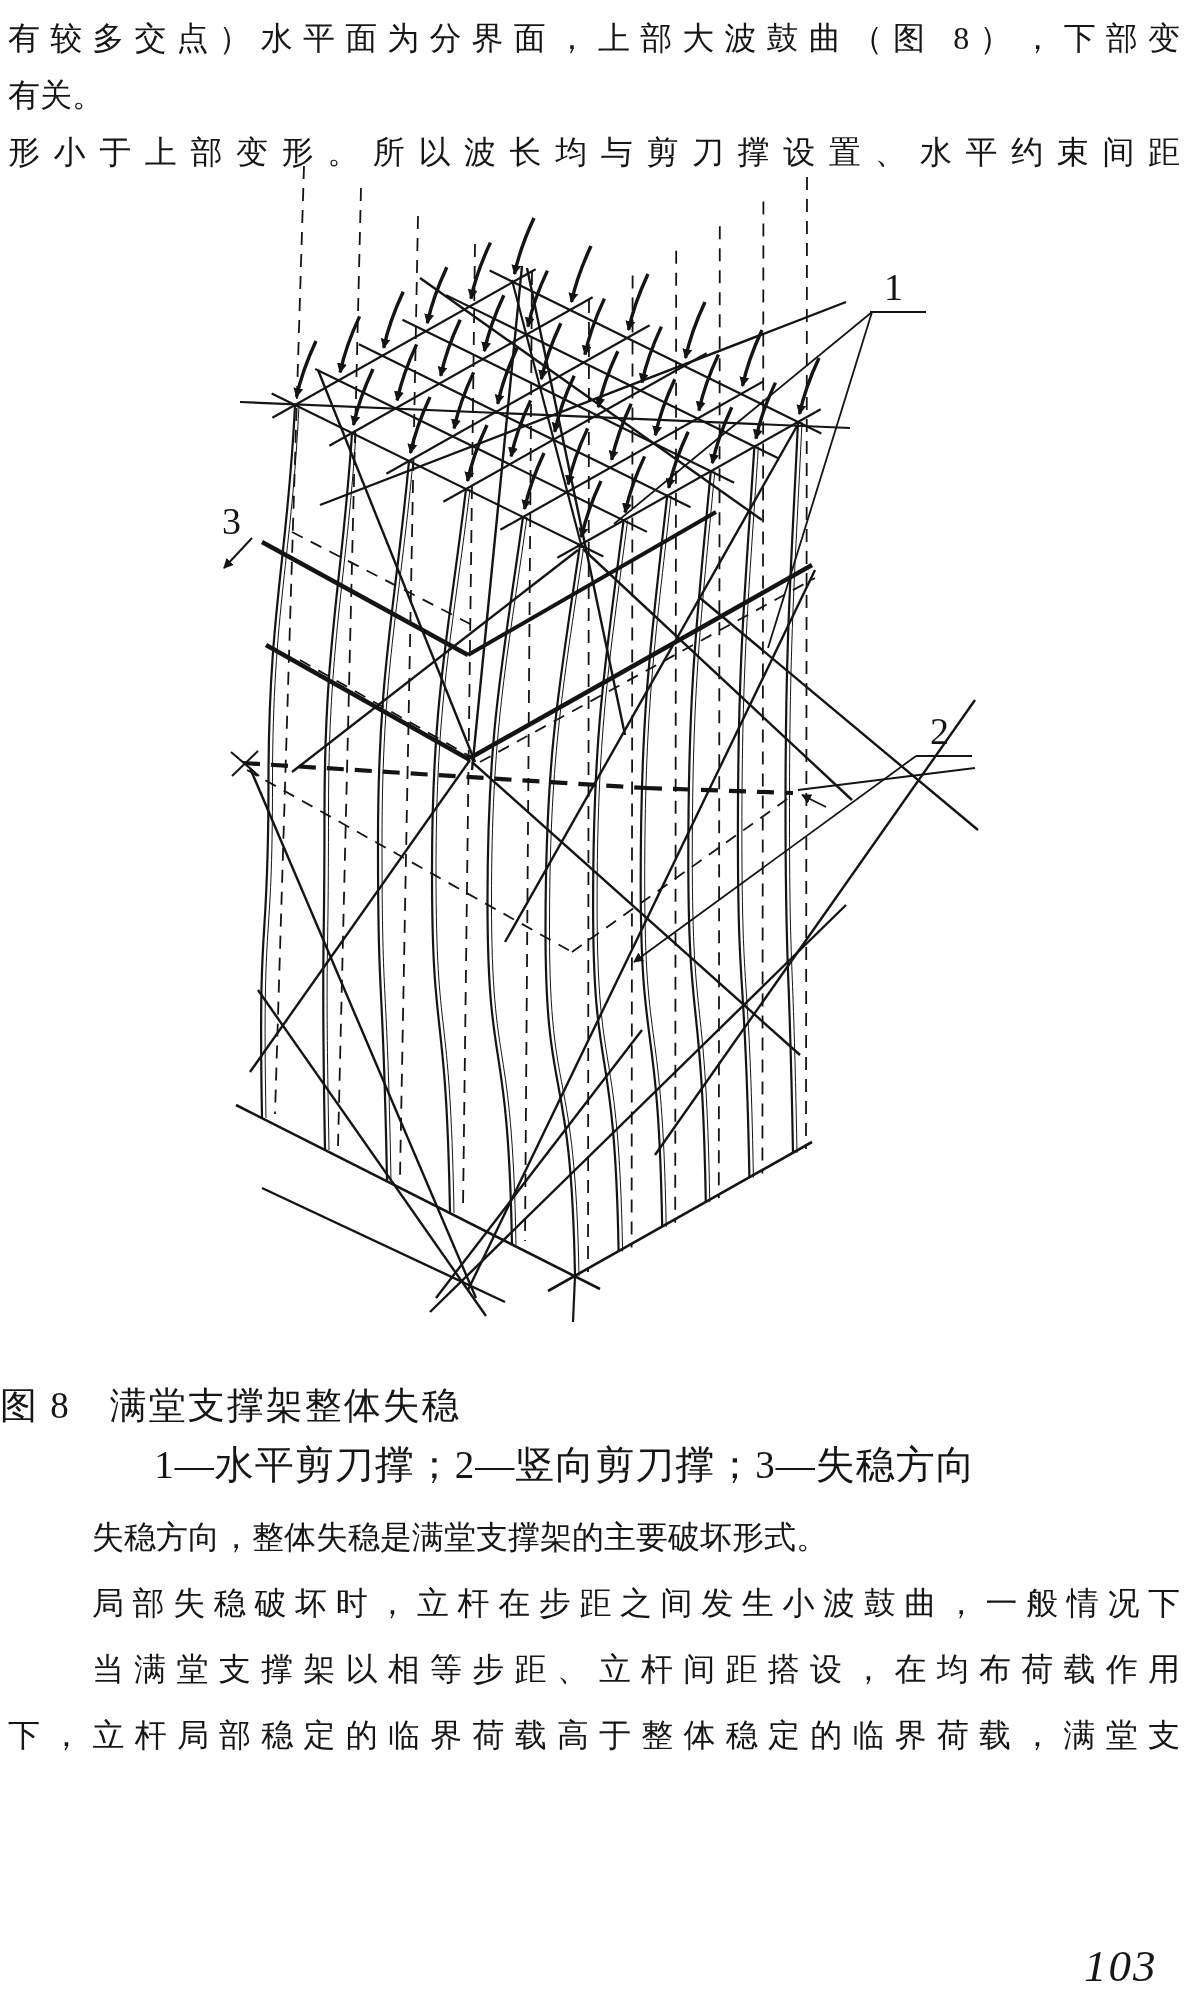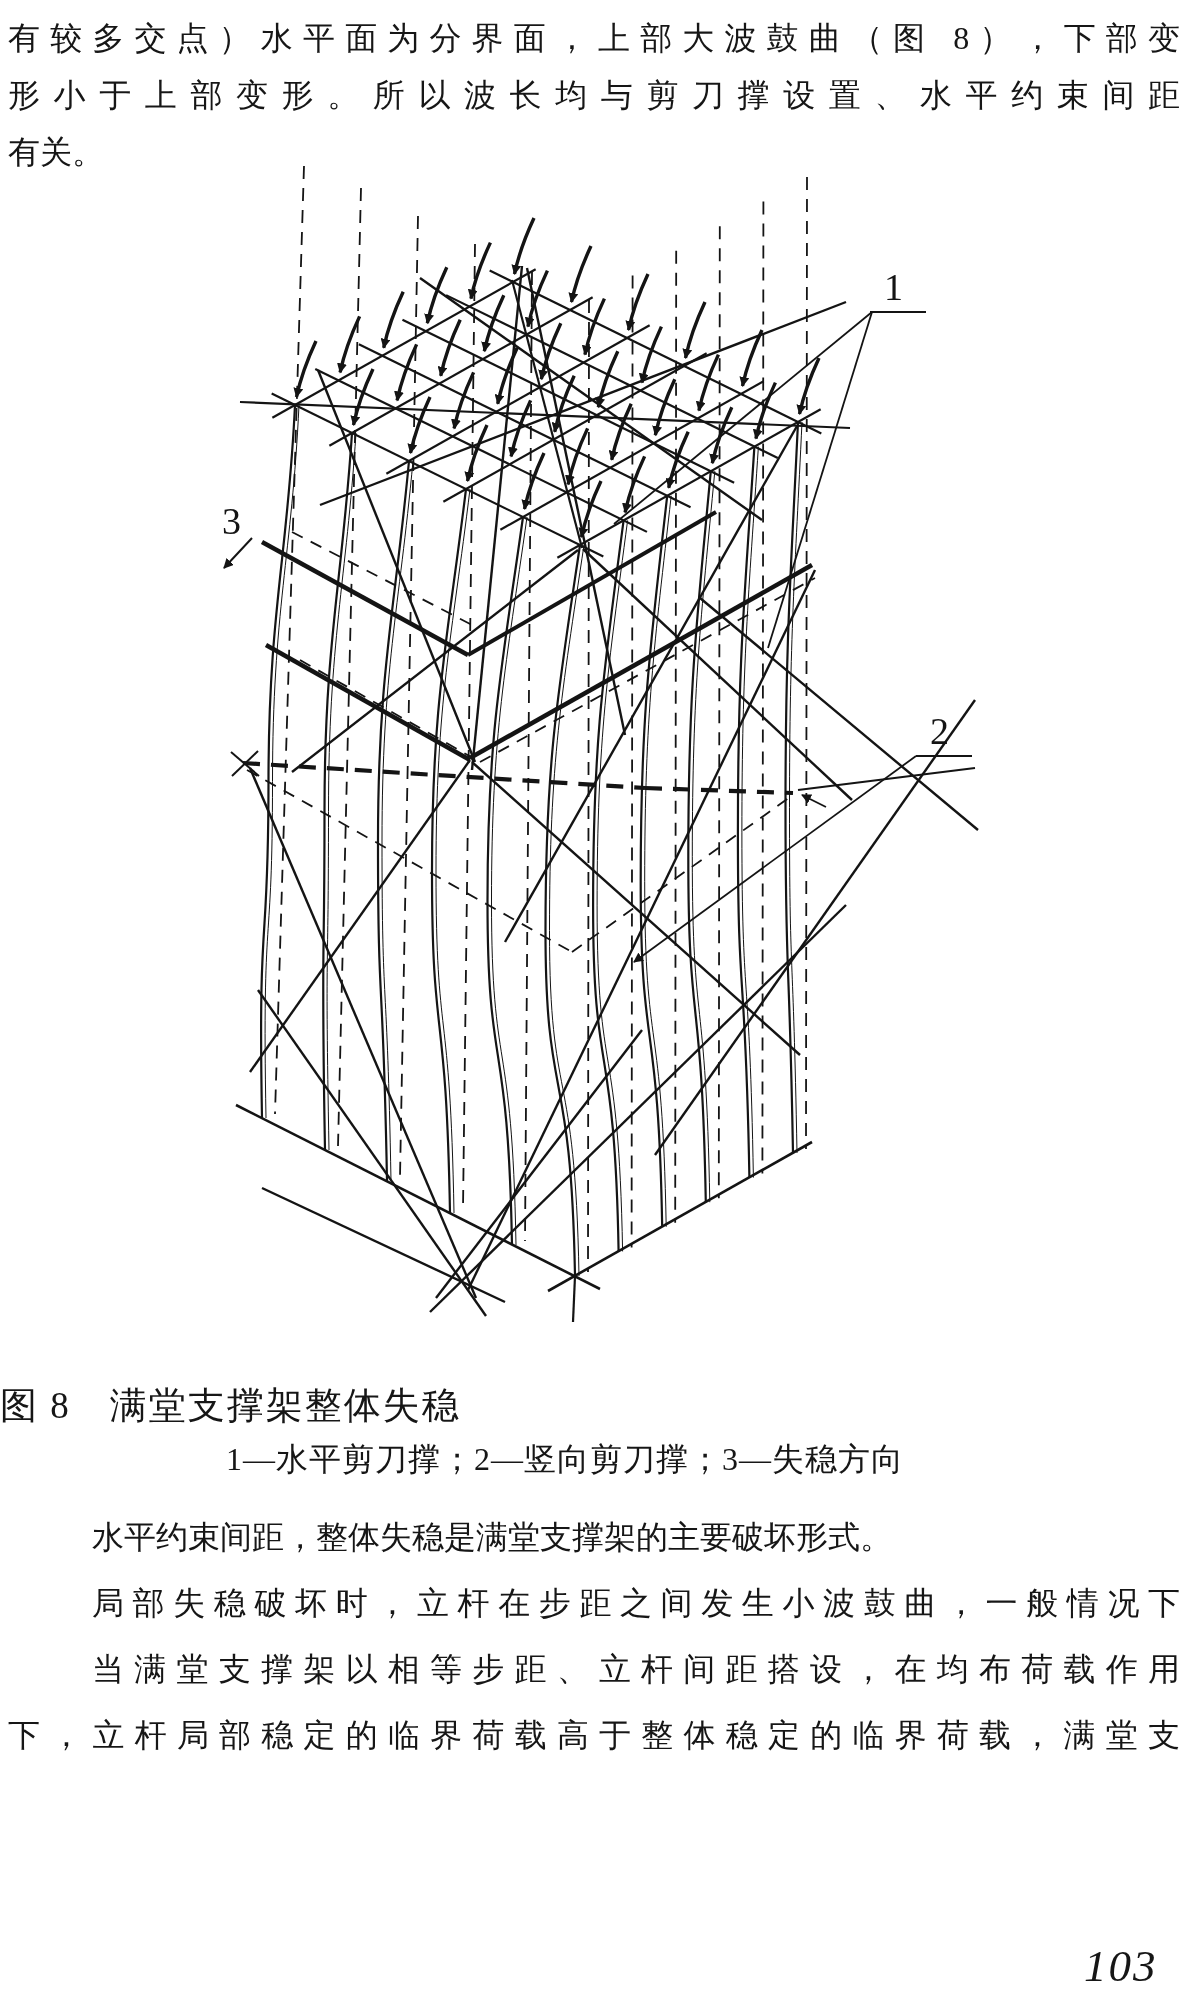--- a/index.html
+++ b/index.html
@@ -13,39 +13,39 @@
   .textline { font-size:32px; line-height:57px; }
   .bodytext .textline { line-height:66px; }
   .just { text-align:justify; text-align-last:justify; }
   .indent { text-indent:84px; }
   .caption {
     position:absolute; top:1381px; left:0; width:1130px;
     font-size:37px; letter-spacing:2px;
   }
   .legend {
     position:absolute; top:1438px; left:0; width:1130px;
-    text-align:center; font-size:32px; letter-spacing:1px;
+    text-align:center; font-size:39px; letter-spacing:1px;
   }
   .pagenum {
     position:absolute; top:1940px; left:1084px;
     font-size:45px; font-style:italic; letter-spacing:2px;
   }
   .figwrap { position:absolute; top:150px; left:0; width:1192px; height:1230px; }
   svg { display:block; }
   .figlabel { font-family:"Liberation Serif","DejaVu Serif",serif; font-size:38px; fill:#141414; }
 </style>
 </head>
 <body>
 
 <div class="page">
 
   <div class="intro">
     <div class="textline just">有较多交点）水平面为分界面，上部大波鼓曲（图 8），下部变</div>
+    <div class="textline">有关。</div>
     <div class="textline just">形小于上部变形。所以波长均与剪刀撑设置、水平约束间距</div>
-    <div class="textline">有关。</div>
   </div>
 
   <div class="figwrap">
     <svg id="fig" width="1192" height="1230" viewBox="0 150 1192 1230">
       <defs>
         <marker id="ah" markerWidth="12" markerHeight="10" refX="9" refY="5" orient="auto" markerUnits="userSpaceOnUse">
           <path d="M0,0 L10,5 L0,10 z" fill="#141414"></path>
         </marker>
       </defs>
       <text class="figlabel" x="884" y="300">1</text>
@@ -176,21 +176,21 @@
         <line x1="916" y1="756" x2="972" y2="756" stroke="#141414" stroke-width="2" stroke-linecap="butt" fill="none"></line>
         <path d="M 916 756 L 634 962" stroke="#141414" stroke-width="1.8" fill="none" marker-end="url(#ah)"></path>
         <path d="M 252 538 L 224 568" stroke="#141414" stroke-width="2" fill="none" marker-end="url(#ah)"></path>
       </svg>
   </div>
 
   <div class="caption">图 8　满堂支撑架整体失稳</div>
   <div class="legend">1—水平剪刀撑；2—竖向剪刀撑；3—失稳方向</div>
 
   <div class="bodytext">
-    <div class="textline indent">水平约束间距，整体失稳是满堂支撑架的主要破坏形式。</div>
+    <div class="textline indent">失稳方向，整体失稳是满堂支撑架的主要破坏形式。</div>
     <div class="textline indent just">局部失稳破坏时，立杆在步距之间发生小波鼓曲，一般情况下</div>
     <div class="textline indent just">当满堂支撑架以相等步距、立杆间距搭设，在均布荷载作用</div>
     <div class="textline just">下，立杆局部稳定的临界荷载高于整体稳定的临界荷载，满堂支</div>
 
   </div>
 
   <div class="pagenum">103</div>
 
 </div>
 

